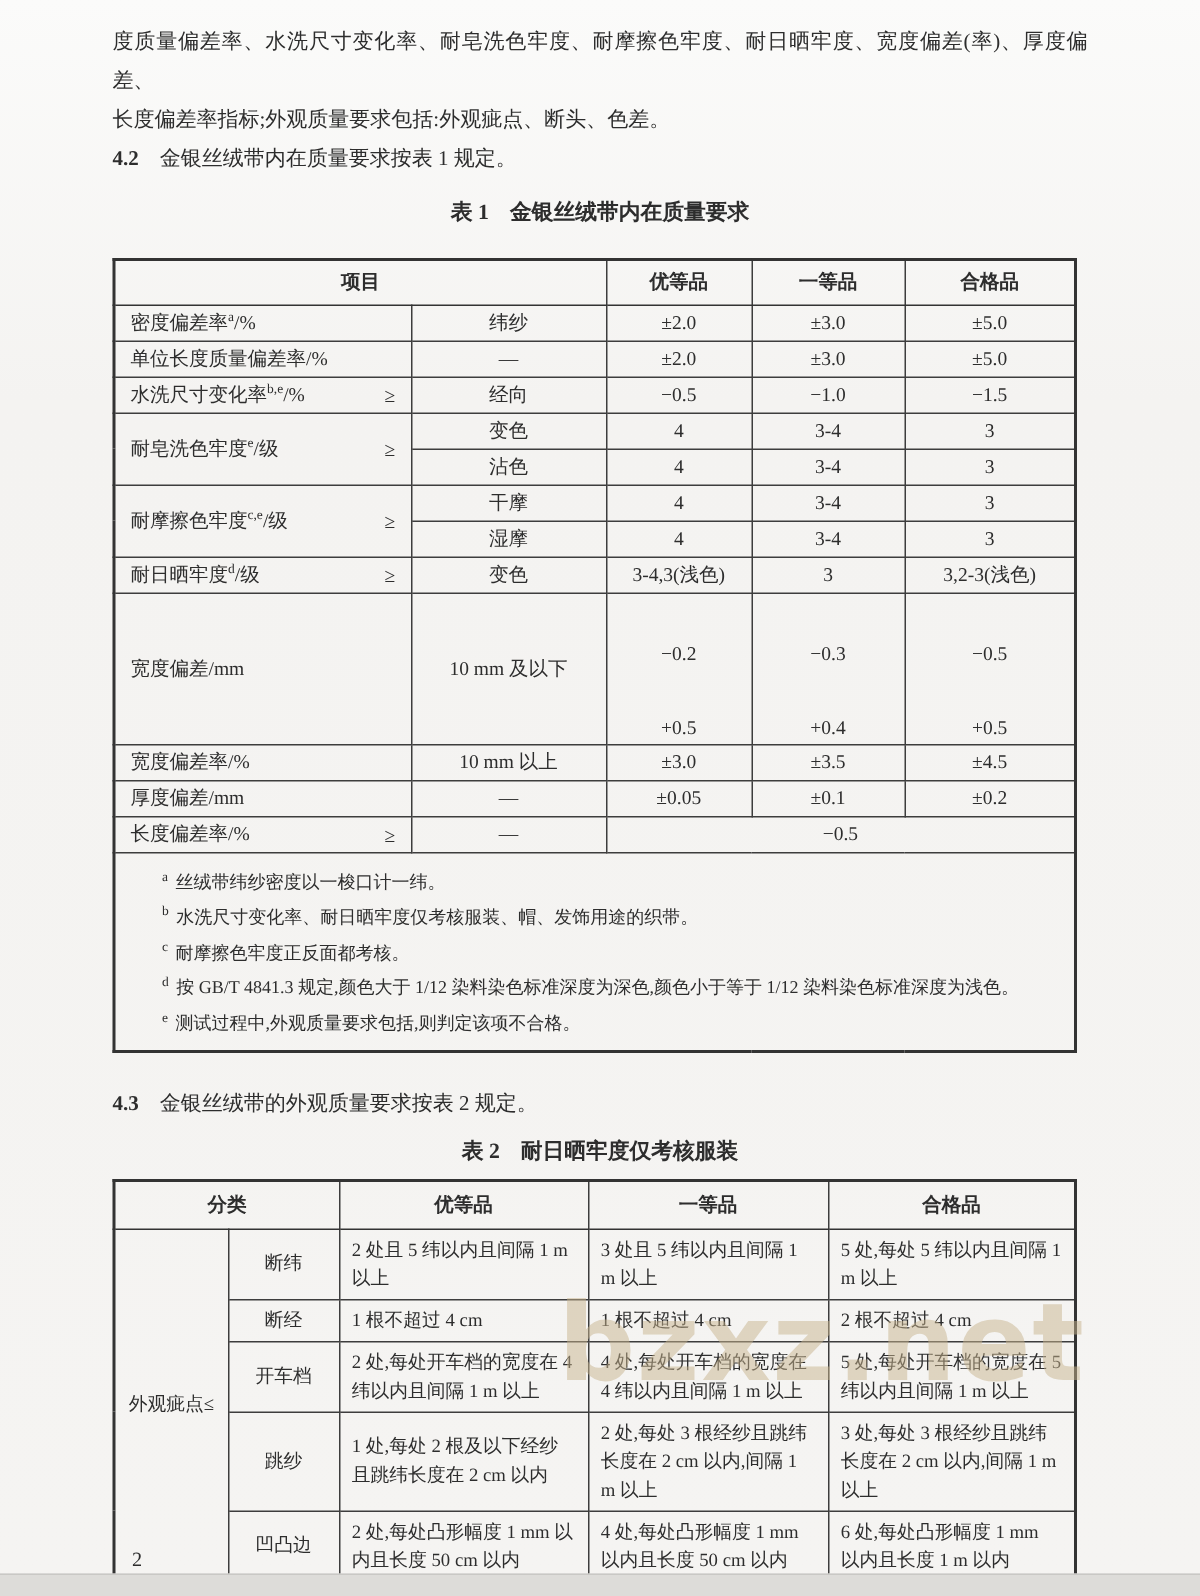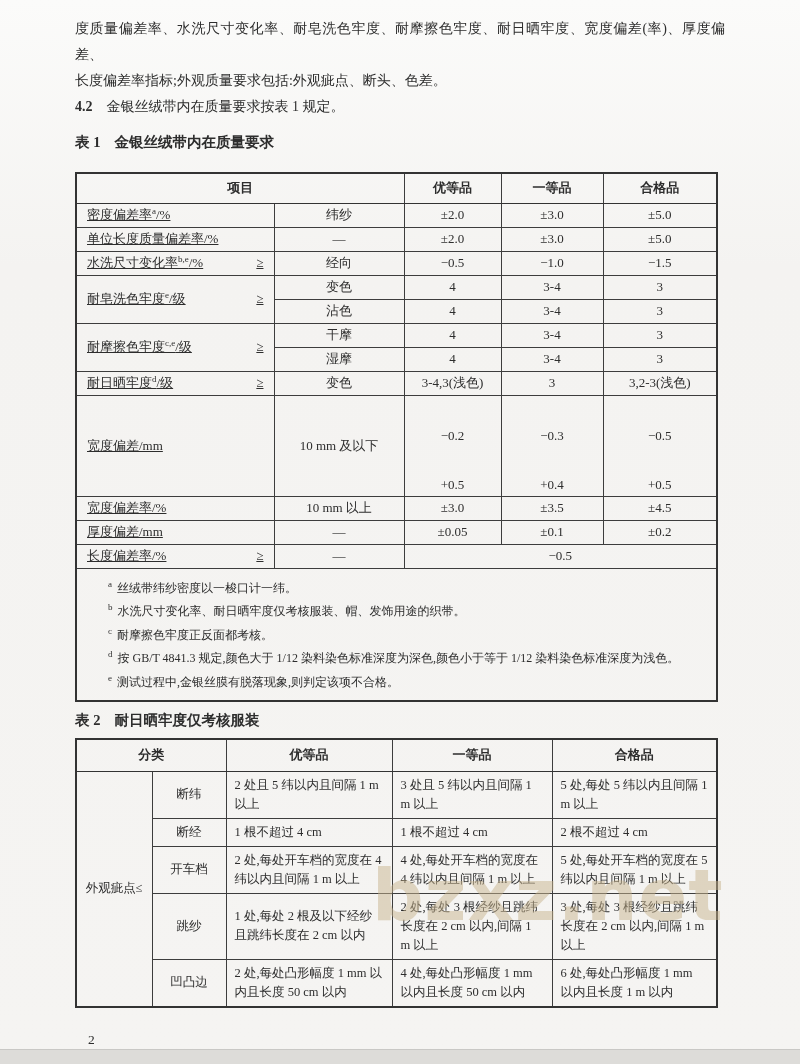--- a/index.html
+++ b/index.html
@@ -36,21 +36,21 @@
   .clause {
     font-size: 14px;
     line-height: 26px;
   }
   .clause .num { font-weight: bold; margin-right: 14px; }
   .clause-43 { margin-top: 22px; }
   .tbl-caption {
     margin-top: 12px;
     font-size: 14.5px;
     font-weight: bold;
-    text-align: left;
+    text-align: center;
     height: 20px;
     line-height: 20px;
   }
   .tbl-caption .cap-label { margin-right: 14px; }
   .cap2 { margin-top: 8px; }
 
   table {
     border-collapse: collapse;
     table-layout: fixed;
     width: 641px;
@@ -71,24 +71,23 @@
   th {
     font-weight: bold;
     height: 30px;
     border-bottom: 1.5px solid #333;
   }
   .t1 td { height: 24px; }
   .t1 .row-wd td { height: 46px; }
   .lblrow {
     display: flex;
     justify-content: space-between;
-    align-items: center;
+    align-items: flex-end;
     padding: 0 6px 0 6px;
     width: 100%;
-    text-decoration: underline;
   }
   .lblrow sup { font-size: 9px; }
   .cmp { font-size: 13px; padding-left: 4px; }
   .two-line div { line-height: 21px; margin-top: 28px; }
 
   .fn-cell {
     text-align: left;
     padding: 6px 14px 8px 14px;
   }
   .fn {
@@ -322,26 +321,29 @@
         <td>—</td>
         <td colspan="3">−0.5</td>
       </tr>
 
       <tr>
         <td colspan="5" class="fn-cell">
           <div class="fn"><sup>a</sup><span>丝绒带纬纱密度以一梭口计一纬。</span></div>
           <div class="fn"><sup>b</sup><span>水洗尺寸变化率、耐日晒牢度仅考核服装、帽、发饰用途的织带。</span></div>
           <div class="fn"><sup>c</sup><span>耐摩擦色牢度正反面都考核。</span></div>
           <div class="fn"><sup>d</sup><span>按 GB/T 4841.3 规定,颜色大于 1/12 染料染色标准深度为深色,颜色小于等于 1/12 染料染色标准深度为浅色。</span></div>
-          <div class="fn"><sup>e</sup><span>测试过程中,金银丝膜有脱落现象,则判定该项不合格。</span></div>
+          <div class="fn"><sup>e</sup><span>测试过程中,外观质量要求包括,则判定该项不合格。</span></div>
         </td>
       </tr>
     </tbody>
       </table>
 
+    <div class="clause clause-43">
+      <span class="num">4.3</span><span>金银丝绒带的外观质量要求按表 2 规定。</span>
+    </div>
 
     <div class="tbl-caption cap2">
       <span class="cap-label">表 2</span><span>耐日晒牢度仅考核服装</span>
     </div>
 
     <table class="t2">
       <colgroup>
         <col style="width:76px">
           <col style="width:74px">
           <col style="width:166px">

